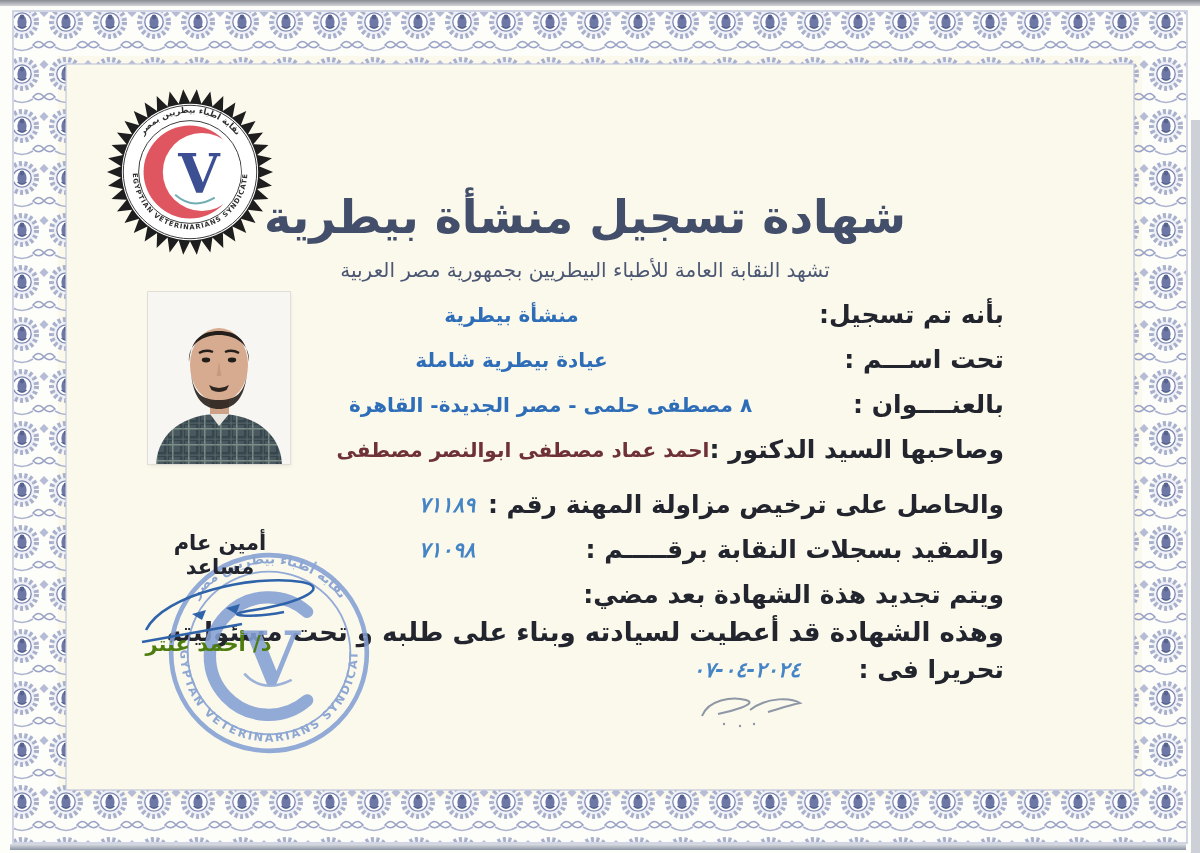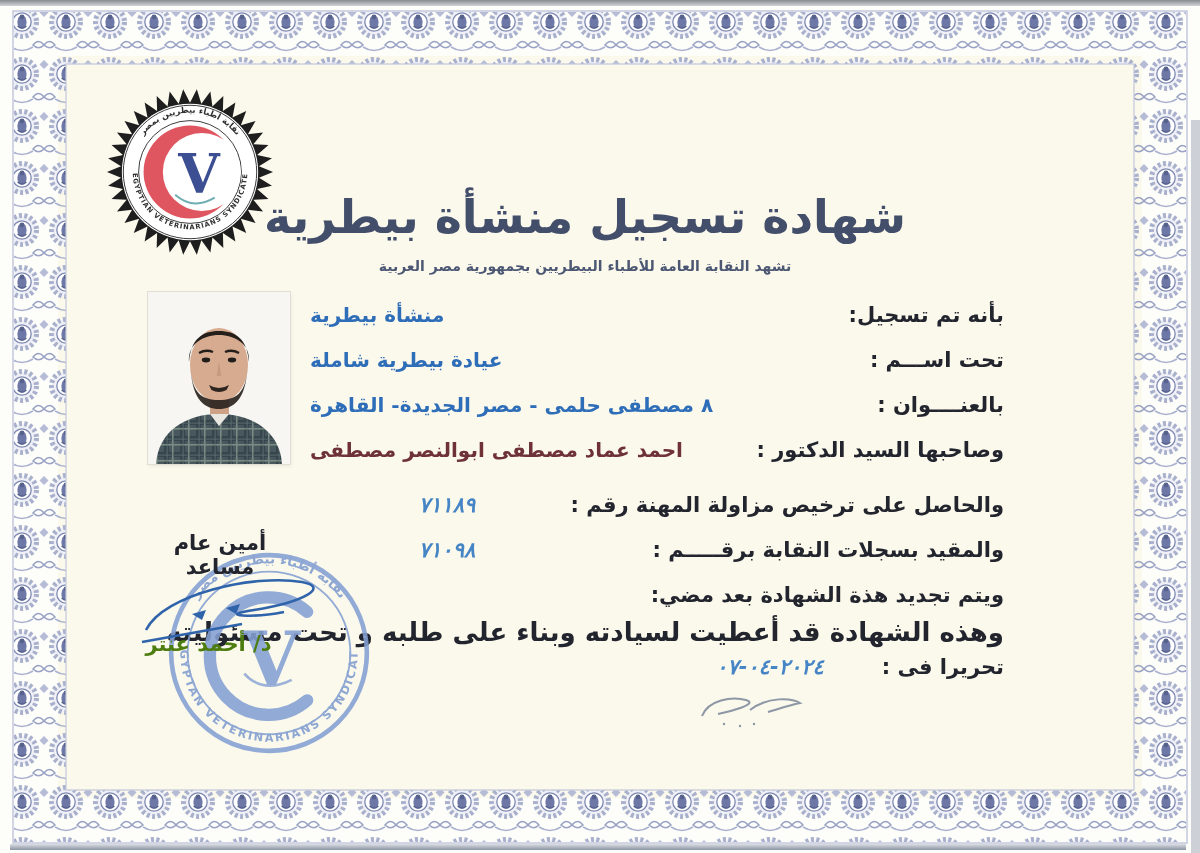--- a/index.html
+++ b/index.html
@@ -32,33 +32,33 @@
   }
   .title{
     position:absolute;left:0;right:30px;top:190px;margin:0;
     direction:rtl;text-align:center;
     font-size:46px;font-weight:bold;color:#434f6a;
     letter-spacing:1px;
   }
   .subtitle{
     position:absolute;left:0;right:30px;top:258px;
     direction:rtl;text-align:center;
-    font-size:14px;font-weight:bold;color:#4c5873;
+    font-size:20px;font-weight:normal;color:#4c5873;
   }
   
   .photo{
     position:absolute;left:148px;top:292px;width:142px;height:172px;
     background:#f6f5f1;box-shadow:0 0 0 1px #e0ded6, 1px 2px 4px rgba(0,0,0,.08);
   }
   
   .fields{position:absolute;right:196px;left:310px;top:292px;direction:rtl;}
   .frow{display:flex;align-items:center;height:45px;}
   .frow .lbl{width:330px;}
-  .frow .fval{flex:1;text-align:left;}
-  .lbl{font-size:21px;font-weight:bold;color:#22252d;white-space:nowrap;}
+  .frow .fval{flex:1;text-align:center;margin-left:39px;}
+  .lbl{font-size:25px;font-weight:bold;color:#22252d;white-space:nowrap;}
   .val-blue{font-size:20px;font-weight:bold;color:#2e6db8;white-space:nowrap;}
   .val-maroon{font-size:20px;font-weight:bold;color:#6d3136;white-space:nowrap;}
   
   .license{position:absolute;right:196px;left:310px;top:482px;direction:rtl;}
   .lrow{display:flex;align-items:center;height:45px;}
   .lrow .lbl{width:420px;}
   .lrow .fval{flex:1;text-align:center;}
   .num{font-size:21px;font-weight:bold;color:#4585c5;letter-spacing:5px;direction:ltr;unicode-bidi:isolate;font-style:italic;}
   .declaration{
     position:absolute;right:196px;left:340px;top:617px;

